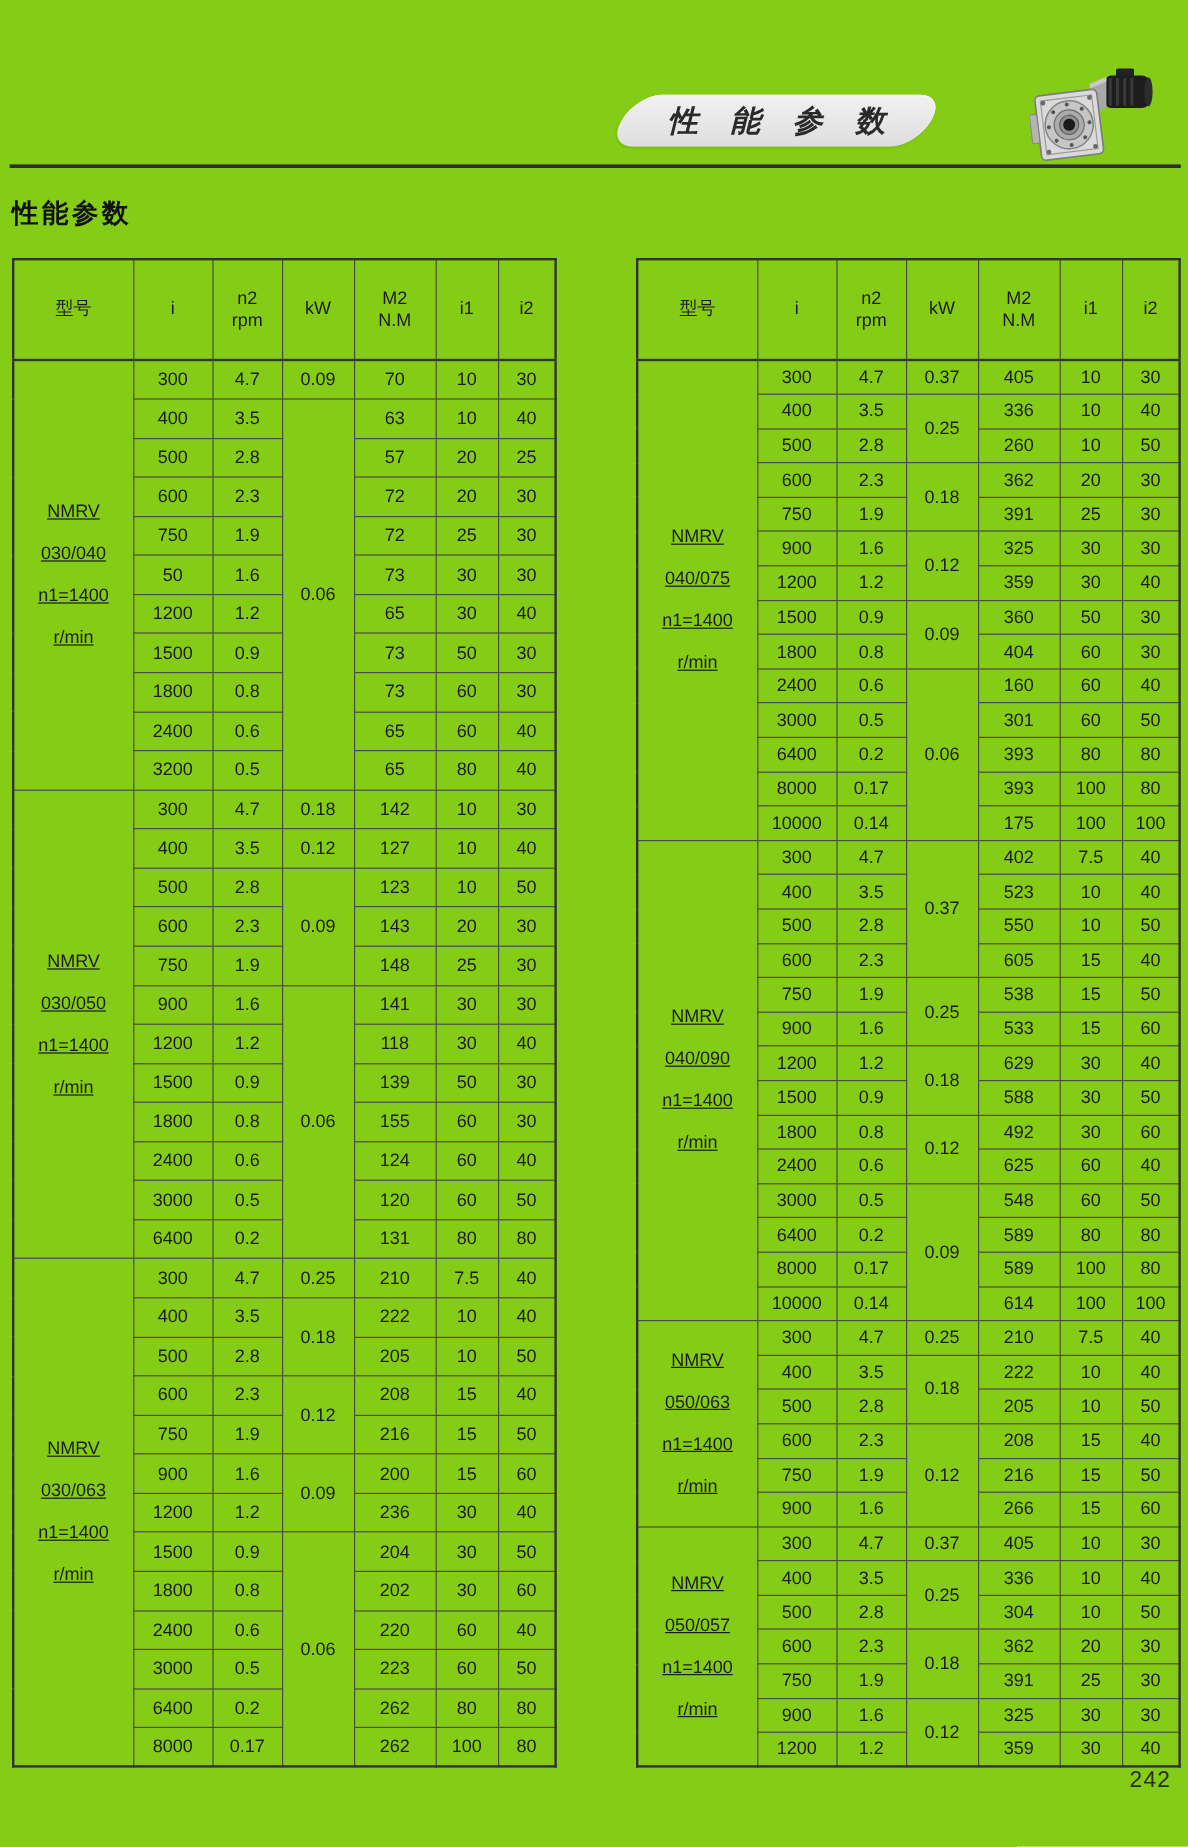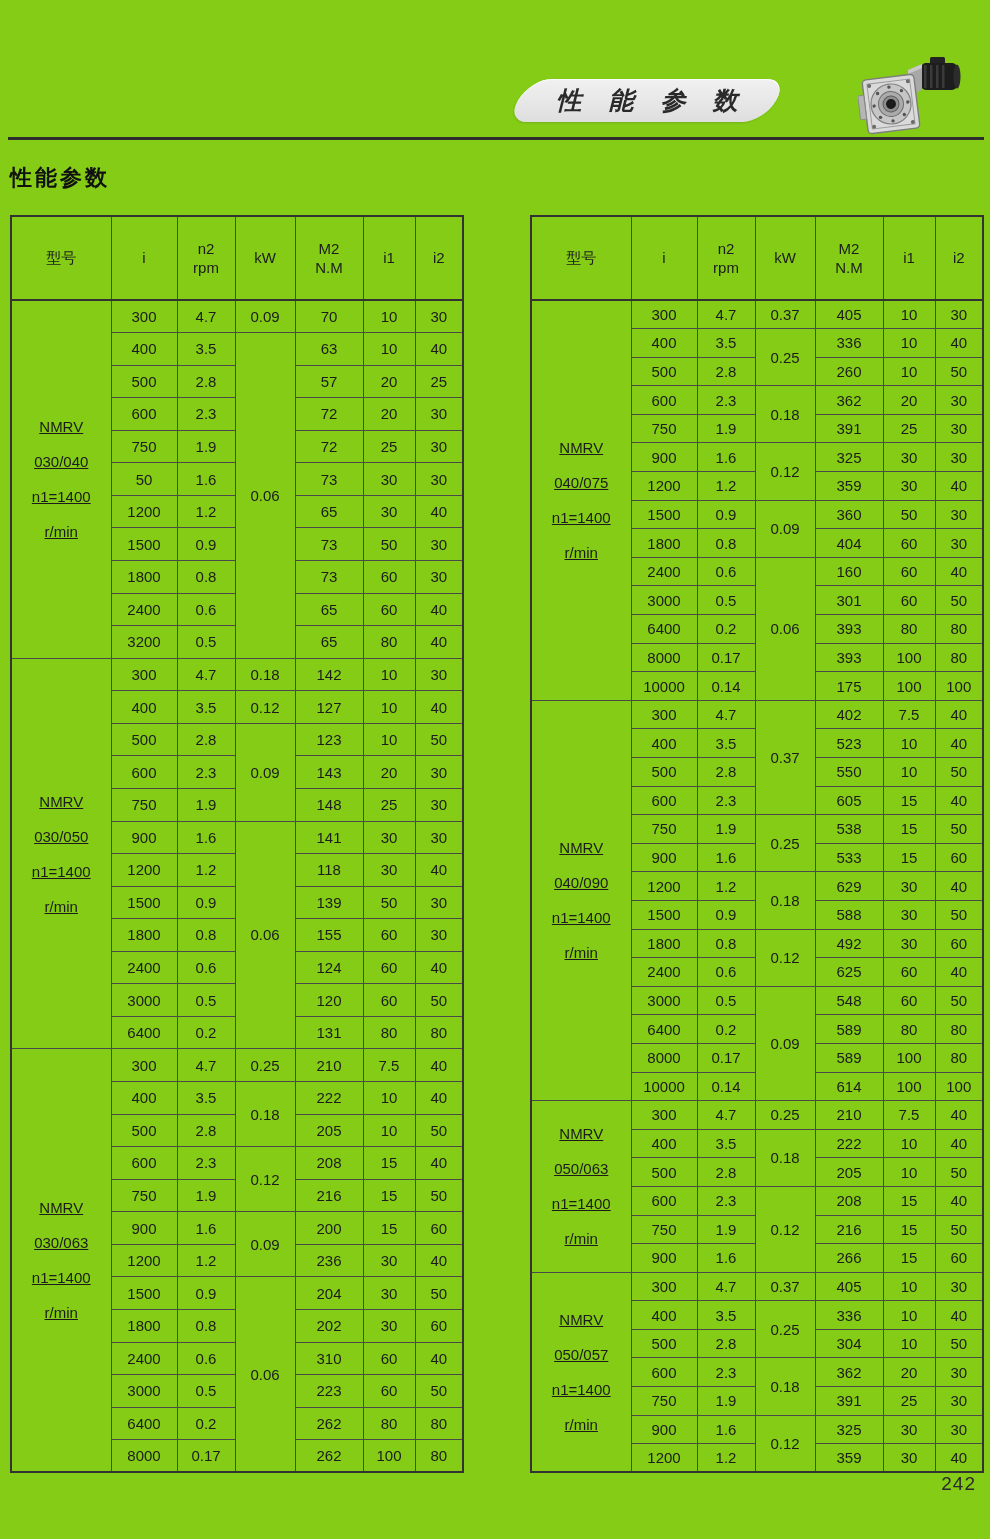--- a/index.html
+++ b/index.html
@@ -409,21 +409,21 @@
           <tr>
             <td>1800</td>
             <td>0.8</td>
             <td>202</td>
             <td>30</td>
             <td>60</td>
           </tr>
           <tr>
             <td>2400</td>
             <td>0.6</td>
-            <td>310</td>
+            <td>220</td>
             <td>60</td>
             <td>40</td>
           </tr>
           <tr>
             <td>3000</td>
             <td>0.5</td>
             <td>223</td>
             <td>60</td>
             <td>50</td>
           </tr>

